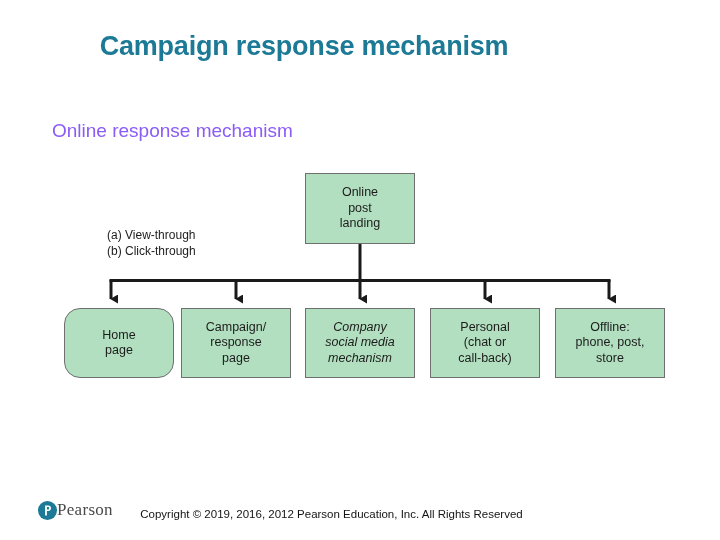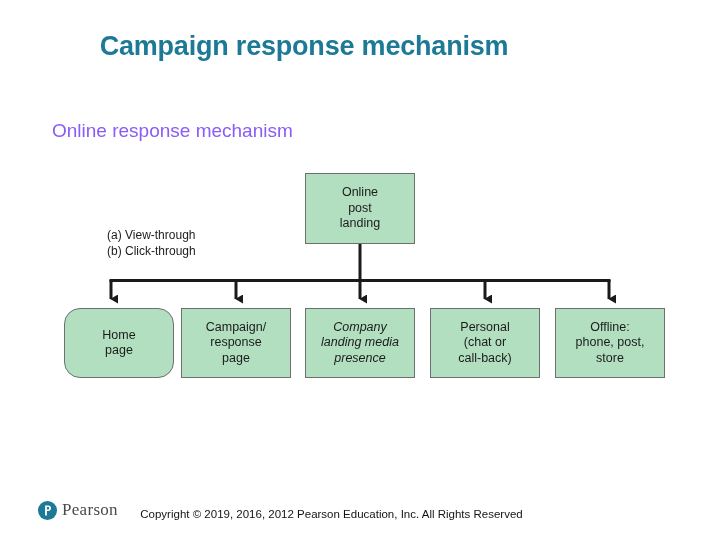--- a/index.html
+++ b/index.html
@@ -114,21 +114,20 @@
     color: #141414;
     white-space: nowrap;
   }
 
   #pearson-logo {
     position: absolute;
     left: 38px;
     top: 500px;
     display: flex;
     align-items: center;
-    gap: 5px;
   }
   #pearson-logo-wordmark {
     font-family: "Liberation Serif", serif;
     font-size: 17px;
     color: #4a4a4a;
     letter-spacing: 0.3px;
   }
 </style>
 </head>
 <body>
@@ -174,22 +173,22 @@
   </div>
 
   <div class="node-box leaf-node" id="node-microsite-landing">
     <span class="line">Campaign/</span>
     <span class="line">response</span>
     <span class="line">page</span>
   </div>
 
   <div class="node-box leaf-node" id="node-company-social">
     <span class="line">Company</span>
-    <span class="line">landing media</span>
-    <span class="line">presence</span>
+    <span class="line">social media</span>
+    <span class="line">mechanism</span>
   </div>
 
   <div class="node-box leaf-node" id="node-offline-channels">
     <span class="line">Offline:</span>
     <span class="line">phone, post,</span>
     <span class="line">store</span>
   </div>
 
   <div class="node-box leaf-node" id="node-personal-chat">
     <span class="line">Personal</span>

